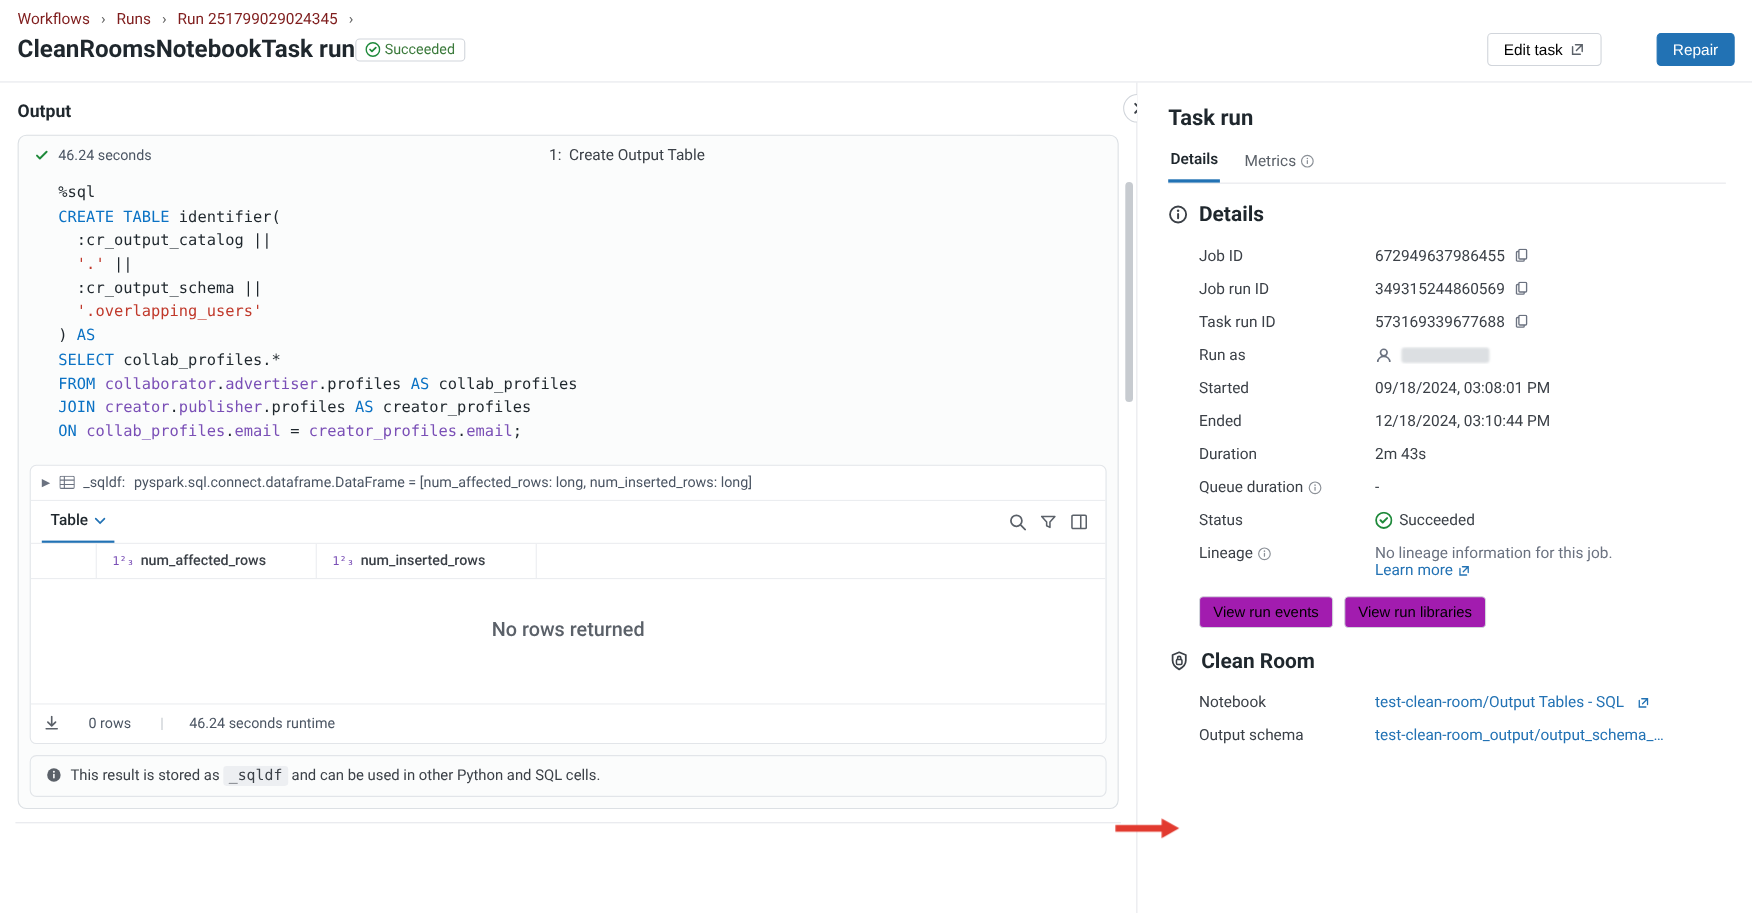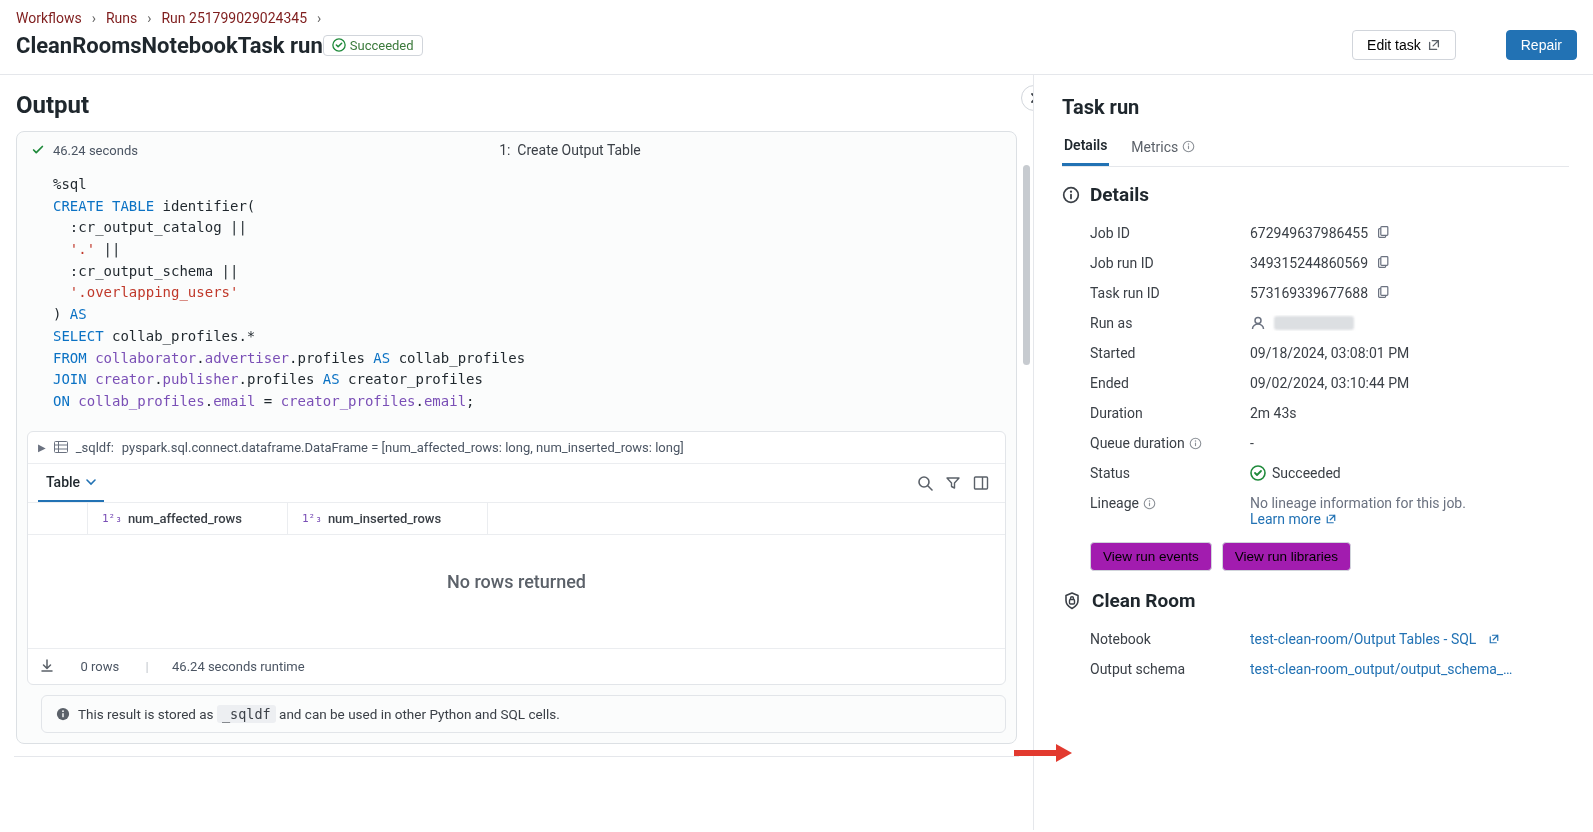--- a/index.html
+++ b/index.html
@@ -14,21 +14,21 @@
 .header-left { display: flex; align-items: center; gap: 0; }
 .page-title { font-size: 22px; font-weight: 700; }
 .status-badge { display: inline-flex; align-items: center; gap: 4px; border: 1px solid #d1d5db; border-radius: 4px; padding: 2px 8px; font-size: 13px; color: #3b7a3b; }
 .status-badge svg { width: 14px; height: 14px; }
 .header-right { display: flex; gap: 10px; }
 .btn { display: inline-flex; align-items: center; gap: 6px; border: 1px solid #d1d5db; background: #fff; border-radius: 4px; padding: 6px 14px; font-size: 14px; cursor: pointer; }
 .btn-primary { background: #2272b4; color: #fff; border-color: #2272b4; margin-left: 40px; }
 
 .layout { display: flex; height: 755px; }
 .main { flex: 1 1 auto; position: relative; padding: 16px; overflow-y: auto; }
-.main-heading { font-size: 24px; font-weight: 700; margin-bottom: 12px; }
+.main-heading { font-size: 16px; font-weight: 700; margin-bottom: 12px; }
 .collapse-btn { position: absolute; right: -14px; top: 10px; width: 26px; height: 26px; border-radius: 50%; border: 1px solid #d1d5db; background: #fff; display: flex; align-items: center; justify-content: center; z-index: 5; }
 
 .cell-card { border: 1px solid #dce0e4; border-radius: 8px; background: #fbfcfc; padding: 0; }
 .cell-header { display: flex; align-items: center; padding: 10px 14px; font-size: 13px; color: #4b5563; }
 .cell-header .time { display: flex; align-items: center; gap: 8px; }
 .cell-header .check { color: #1f8a3b; }
 .cell-title { flex: 1; text-align: center; font-weight: 400; color: #3b4047; font-size: 14px; }
 
 .code { font-family: ui-monospace, Menlo, Consolas, monospace; font-size: 14px; line-height: 1.55; padding: 6px 20px 12px 36px; white-space: pre; color: #1f272d; }
 .kw { color: #0b72c4; }
@@ -45,21 +45,21 @@
 .tabstrip .iconbtn { display: inline-flex; padding: 6px; color: #5b6169; }
 
 .table-area { }
 .table-header { display: flex; border-bottom: 1px solid #ebedf0; }
 .th { display: flex; align-items: center; gap: 6px; padding: 8px 14px; border-right: 1px solid #ebedf0; font-size: 13px; color: #3b4047; font-weight: 500; }
 .th .colicon { color: #7a4fb6; font-family: ui-monospace, monospace; font-size: 11px; }
 .no-rows { text-align: center; padding: 36px 0 56px 0; font-size: 18px; color: #5b6169; font-weight: 500; }
 .table-footer { display: flex; align-items: center; gap: 10px; padding: 10px 12px; border-top: 1px solid #ebedf0; color: #4b5563; font-size: 13px; }
 .table-footer .dl { display: inline-flex; }
 .divider { color: #c2c7cc; }
-.info-row { display: flex; align-items: center; gap: 8px; padding: 10px 14px; margin: 6px 10px 10px 24px; border: 1px solid #e2e5e9; border-radius: 6px; font-size: 13.5px; color: #3b4047; }
+.info-row { display: flex; gap: 8px; padding: 10px 14px; margin: 6px 10px 10px 10px; border: 1px solid #e2e5e9; border-radius: 6px; font-size: 13.5px; color: #3b4047; }
 .info-row code { background: #edeff2; padding: 1px 5px; border-radius: 3px; font-family: ui-monospace, monospace; }
 
 .sidebar { width: 560px; border-left: 1px solid #e5e7eb; padding: 20px 24px 10px 28px; overflow-y: auto; }
 .sidebar h2 { font-size: 20px; font-weight: 700; margin-bottom: 10px; }
 .side-tabs { display: flex; gap: 20px; border-bottom: 1px solid #e5e7eb; margin-bottom: 16px; }
 .side-tab { padding: 8px 2px 10px 2px; font-size: 14px; color: #5b6169; cursor: pointer; display:flex; align-items:center; gap:4px;}
 .side-tab.active { color: #1f272d; font-weight: 600; border-bottom: 3px solid #2272b4; }
 
 .section-head { display: flex; align-items: center; gap: 10px; margin: 10px 0 12px 0; }
 .section-head h3 { font-size: 19px; font-weight: 700; }
@@ -303,21 +303,21 @@
             </svg>
             <span class="user-blur"></span>
           </div>
         </div>
       <div class="kv">
           <div class="k">Started</div>
           <div class="v">09/18/2024, 03:08:01 PM</div>
         </div>
       <div class="kv">
           <div class="k">Ended</div>
-          <div class="v">09/02/2024, 03:10:44 PM</div>
+          <div class="v">12/18/2024, 03:10:44 PM</div>
         </div>
       <div class="kv">
           <div class="k">Duration</div>
           <div class="v">2m 43s</div>
         </div>
       <div class="kv">
           <div class="k">
             <span>Queue duration</span>
             <svg width="13" height="13" viewBox="0 0 16 16">
               <circle cx="8" cy="8" r="6.5" fill="none" stroke="#8b9097" stroke-width="1.3"></circle>

